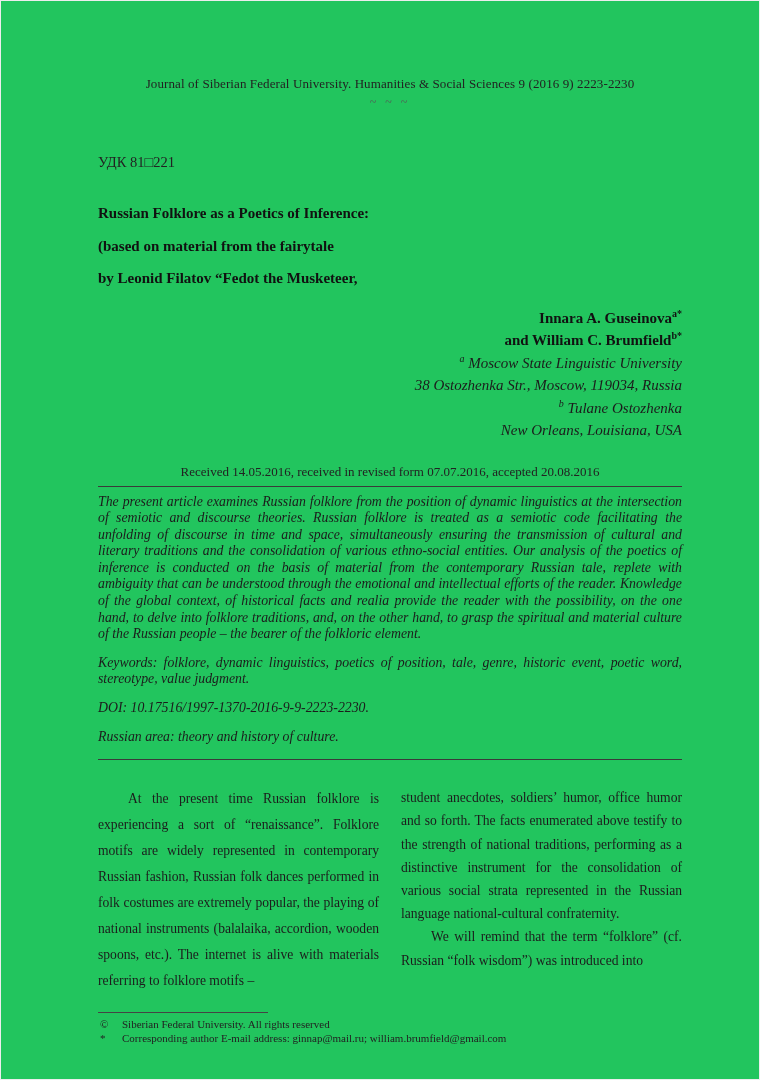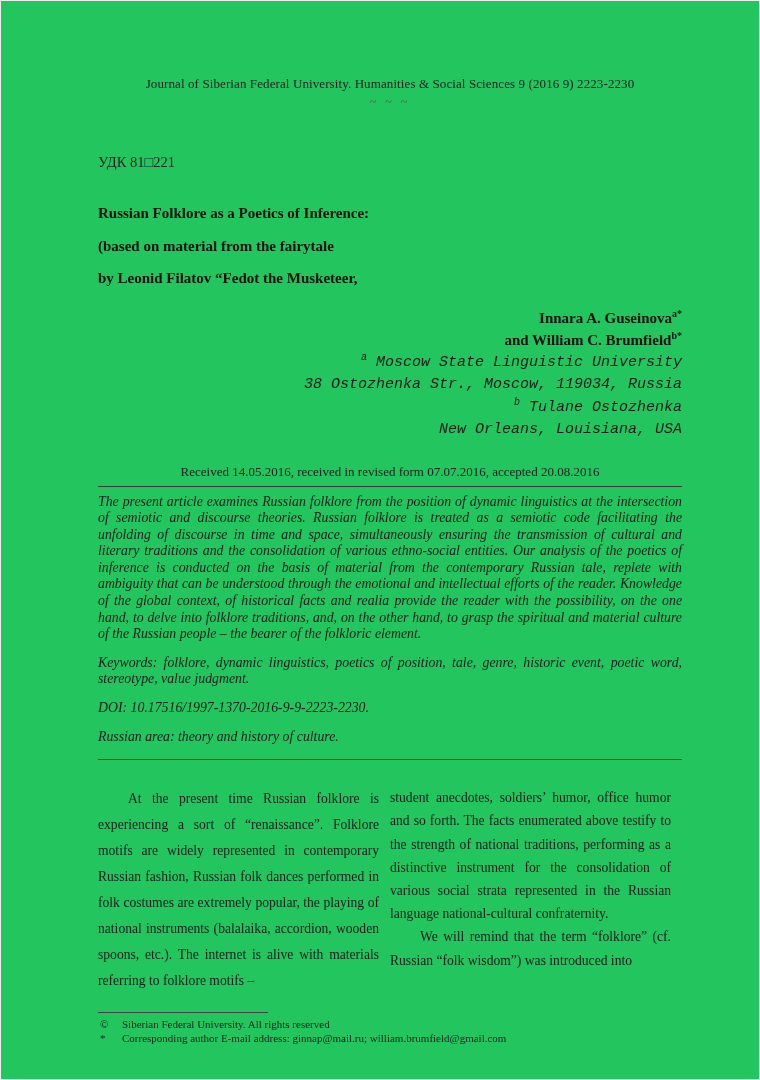--- a/index.html
+++ b/index.html
@@ -59,21 +59,20 @@
   .authors sup, .affiliations sup {
     font-size: 10px;
     line-height: 0;
   }
   .affiliations {
     text-align: right;
     font-style: italic;
     font-size: 15px;
     line-height: 22.5px;
     color: #1c1c1c;
-    font-family: Liberation Mono, monospace;
   }
   .received {
     margin-top: 22px;
     text-align: center;
     font-size: 13px;
     color: #222;
   }
   .rule {
     border: none;
     border-top: 1.3px solid #3a3a3a;
@@ -96,21 +95,21 @@
     color: #1c1c1c;
   }
   .rule2 {
     border: none;
     border-top: 1.3px solid #3a3a3a;
     margin: 14px 0 0 0;
   }
   .columns {
     margin-top: 26px;
     display: flex;
-    gap: 11px;
+    gap: 22px;
   }
   .col {
     width: 281px;
     font-size: 13.6px;
     text-align: justify;
     color: #1c1c1c;
   }
   .col-1 { line-height: 26px; }
   .col-2 { line-height: 23.2px; }
   .col p { margin: 0; }

